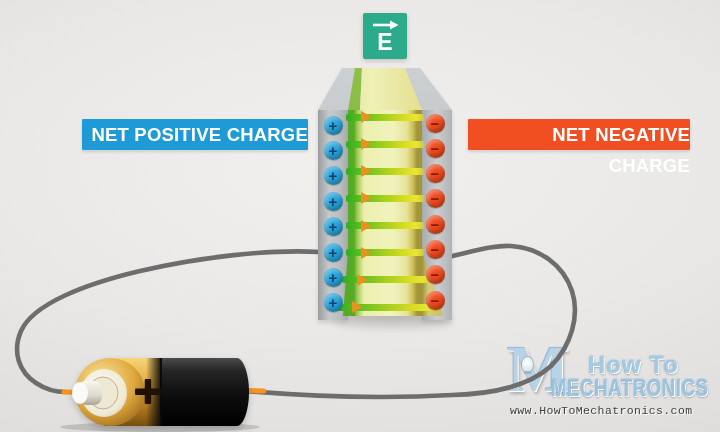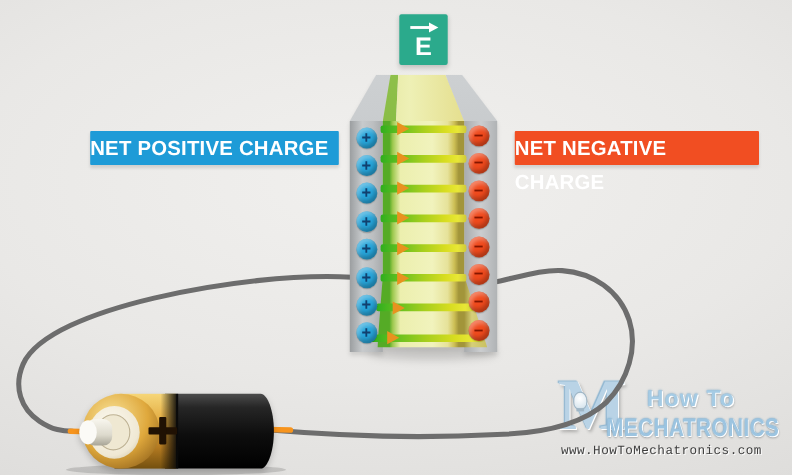--- a/index.html
+++ b/index.html
@@ -10,21 +10,21 @@
   }
   .abs{position:absolute}
 
   
   .ebox{left:363px;top:13px;width:44px;height:46px;border-radius:2px;z-index:6;
         display:flex;flex-direction:column;align-items:center;justify-content:center;
         box-shadow:0 2px 5px rgba(0,0,0,.18)}
   .ebox .eletter{color:#fff;font-weight:bold;font-size:23px;line-height:22px;margin-top:1px}
 
   
-  .banner{z-index:6;height:31px;line-height:31px;text-align:left;color:#fff;
+  .banner{z-index:6;height:31px;line-height:31px;text-align:right;color:#fff;
           font-weight:bold;font-size:18.5px;letter-spacing:.2px;border-radius:1px;
           box-shadow:0 2px 3px rgba(0,0,0,.12)}
   .banner.pos{left:82px;top:119px;width:226px}
   .banner.neg{left:468px;top:119px;width:222px}
 
   
   .capacitor{left:318px;top:66px;width:136px;height:256px;z-index:4;
              filter:drop-shadow(0 3px 2px rgba(0,0,0,.12))}
   .capface{position:absolute;left:0;top:0;width:136px;height:256px}
   .top-gray-l{clip-path:polygon(24px 2px,37px 2px,30px 44px,0px 44px);
@@ -59,21 +59,21 @@
 
   
   .watermark{left:505px;top:342px;width:200px;height:82px;z-index:1}
   .wm-logo{position:absolute;left:2px;top:-6px;font-family:"Liberation Serif",serif;
       font-weight:bold;font-size:66px;line-height:66px;color:#b9d3e6;
       text-shadow:1px 1px 0 #fff,-1px -1px 1px #8fb6d1,2px 3px 3px rgba(0,0,0,.25)}
   .wm-bulb{position:absolute;left:16px;top:14px;width:11px;height:15px;border-radius:50% 50% 45% 45%;
       background:radial-gradient(circle at 45% 35%,#ffffff,#dce8f0 70%,#b6c9d6);
       border:1px solid #9fb6c6}
   .wm-bulb:after{content:"";position:absolute;left:2px;top:14px;width:7px;height:3px;background:#9fb6c6}
-  .wm-line1{position:absolute;left:83px;top:9px;font-weight:bold;font-size:21px;letter-spacing:1px;
+  .wm-line1{position:absolute;left:83px;top:9px;font-weight:bold;font-size:24px;letter-spacing:1px;
       color:#a5cbe4;text-shadow:1px 1px 0 #fff,0 0 2px #6d9cbd,1px 2px 2px rgba(0,0,0,.25)}
   .wm-line2{position:absolute;left:46px;top:33px;font-weight:bold;font-size:23px;letter-spacing:.5px;
       transform:scaleX(.82);transform-origin:left;color:#9cc4e0;
       text-shadow:1px 1px 0 #fff,0 0 2px #6d9cbd,1px 2px 2px rgba(0,0,0,.25)}
   .wm-url{position:absolute;left:5px;top:62px;font-family:"Liberation Mono",monospace;
       font-weight:normal;font-size:11.5px;letter-spacing:.4px;color:#3e3e3e;
       text-shadow:1px 1px 0 rgba(255,255,255,.95)}
 </style>
 </head>
 <body>

